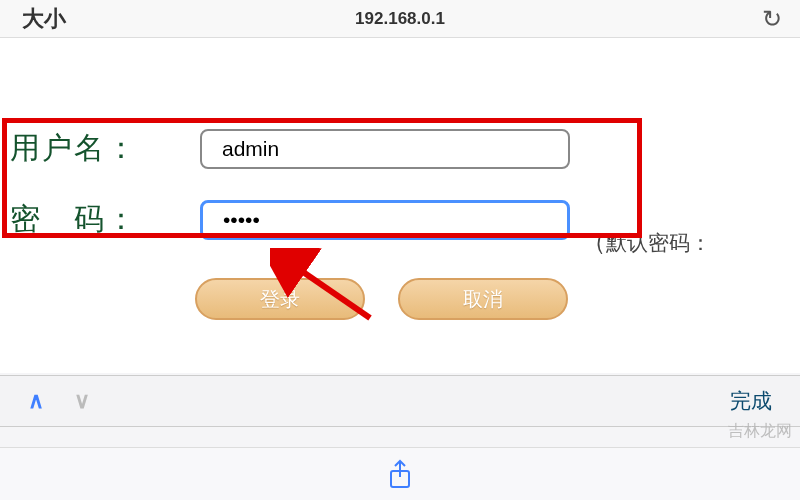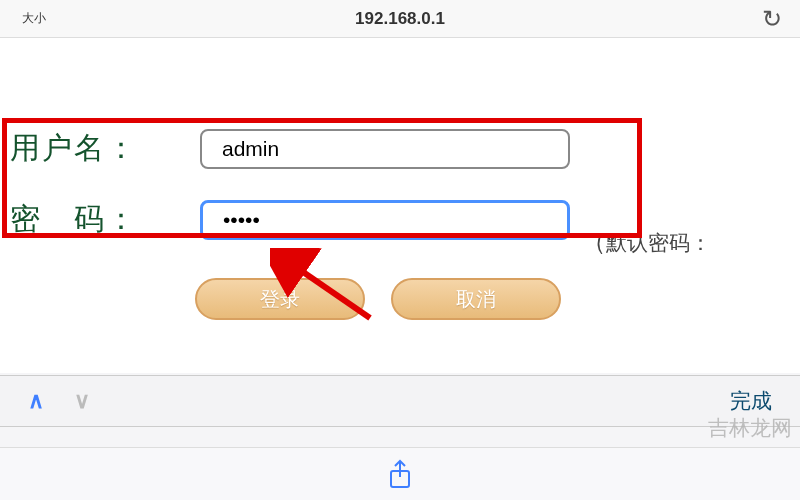--- a/index.html
+++ b/index.html
@@ -14,22 +14,22 @@
     .browser-bar {
       background: #f8f8f8;
       border-bottom: 1px solid #ddd;
       height: 38px;
       display: flex;
       align-items: center;
       padding: 0 10px;
       position: relative;
     }
     .size-label {
-      font-size: 12px;
-      font-weight: normal;
+      font-size: 22px;
+      font-weight: bold;
       color: #333;
       position: absolute;
       left: 22px;
     }
     .url-text {
       font-size: 17px;
       color: #333;
       font-weight: bold;
       position: absolute;
       left: 50%;
@@ -112,21 +112,21 @@
       height: 22px;
       border: 2px solid #444;
       border-radius: 50%;
       margin-right: 10px;
       display: inline-block;
     }
     .button-row {
       margin-top: 20px;
       padding-left: 195px;
       display: flex;
-      gap: 26px;
+      gap: 33px;
     }
     .pill-btn {
       width: 170px;
       height: 42px;
       border-radius: 21px;
       border: 2px solid #d8a060;
       background: linear-gradient(#f5d5a8, #e8bb7a);
       color: #fff;
       font-size: 20px;
       text-align: center;
@@ -175,21 +175,21 @@
       align-items: center;
     }
     .share-icon {
       color: #3f7fff;
       font-size: 24px;
     }
     .watermark {
       position: absolute;
       right: 8px;
       bottom: 58px;
-      font-size: 21px;
+      font-size: 16px;
       color: rgba(180,180,180,0.85);
       z-index: 4;
     }
   </style>
 </head>
 <body>
 
 <div class="browser-bar">
   <span class="size-label">大小</span>
   <span class="url-text">192.168.0.1</span>

